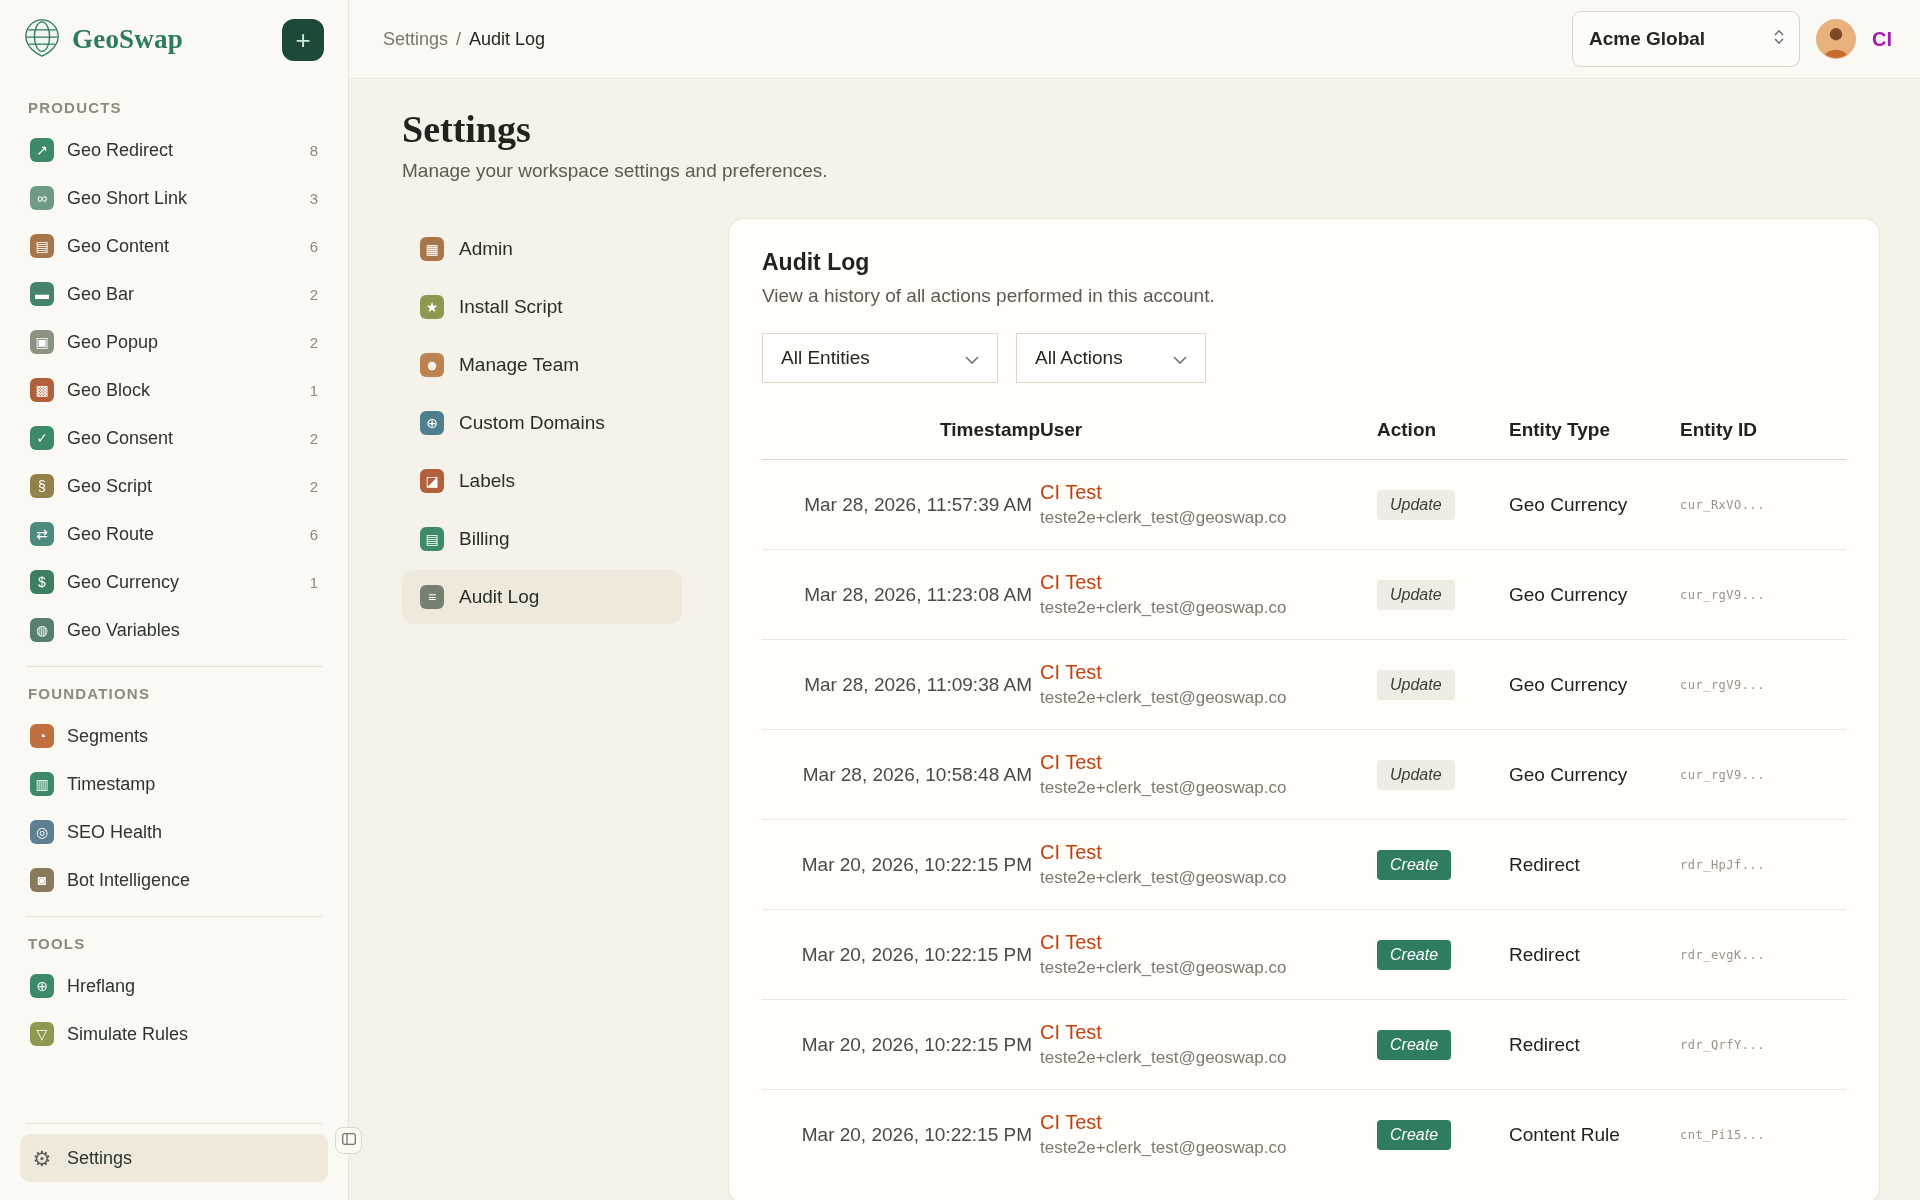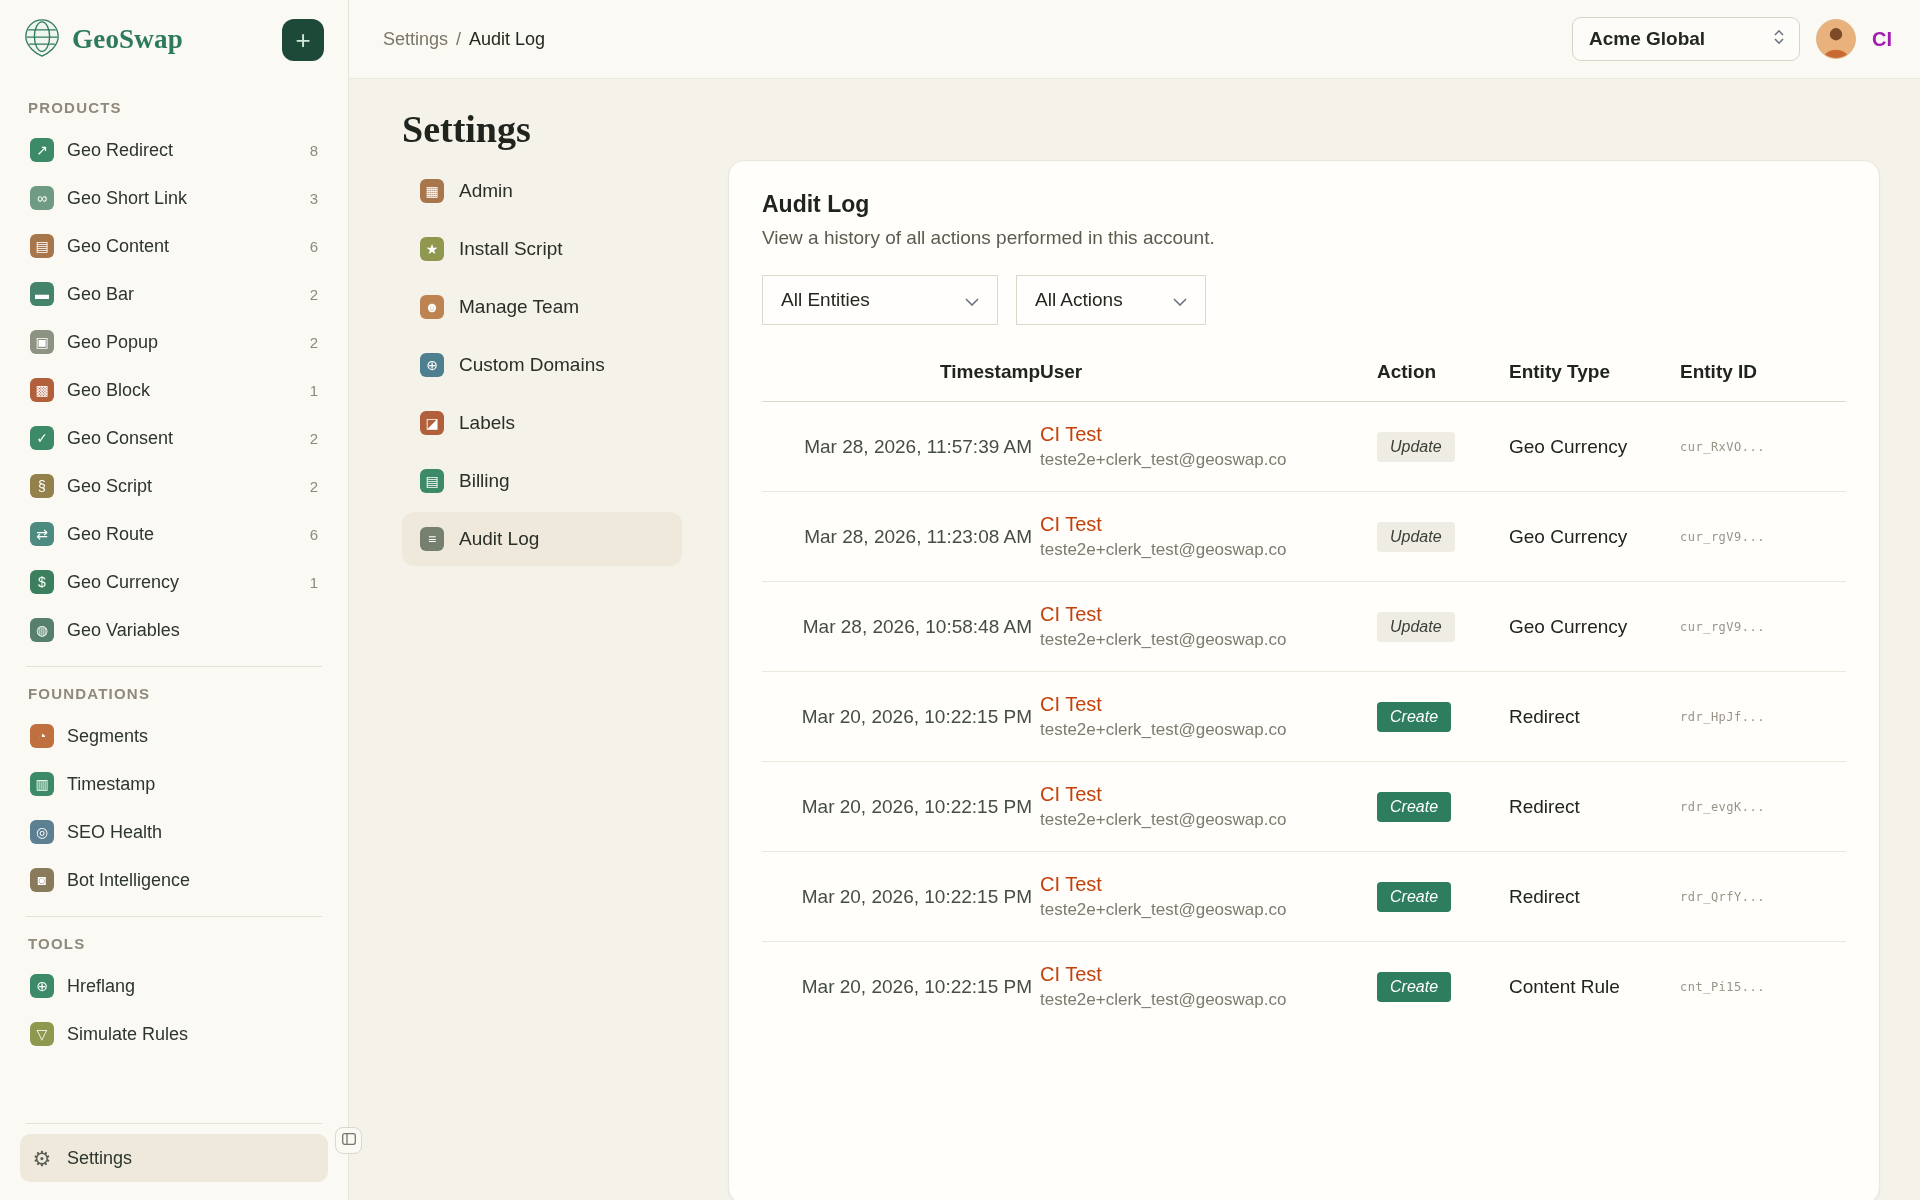--- a/index.html
+++ b/index.html
@@ -65,21 +65,21 @@
   .topbar {
     height: 79px; min-height: 79px; background: var(--sidebar-background, #fbf9f4);
     border-bottom: 1px solid #ecE8dd; display: flex; align-items: center;
     padding: 0 28px 0 34px;
   }
   .breadcrumb { font-size: 18px; color: #7c7668; display: flex; gap: 8px; }
   .breadcrumb .crumb-current { color: #23281f; }
   .topbar-right { margin-left: auto; display: flex; align-items: center; gap: 16px; }
   .workspace-select {
     display: flex; align-items: center; justify-content: space-between; gap: 26px;
-    min-width: 228px; height: 44px; padding: 0 14px 0 16px;
+    min-width: 228px; height: 56px; padding: 0 14px 0 16px;
     border: 1px solid #d9d4c6; border-radius: 9px; background: #fdfcf9;
     font-size: 19px; font-weight: 600; color: #23281f; cursor: pointer;
   }
   .avatar {
     width: 40px; height: 40px; border-radius: 50%; overflow: hidden;
     border: 1px solid #ddb88c; cursor: pointer; background: #e9b27c;
   }
   .user-initials { font-size: 20px; font-weight: 600; color: #a21caf; }
 
   .content { flex: 1; min-height: 0; padding: 28px 40px 0 53px; display: flex; flex-direction: column; }
@@ -293,20 +293,21 @@
             <circle cx="20" cy="15" r="6.5" fill="#7c4a26"></circle>
             <path d="M7 40 C9 28.5 31 28.5 33 40 Z" fill="#c96a35"></path>
           </svg>
         </div>
         <span class="user-initials">CI</span>
       </div>
     </header>
 
     <div class="content">
       <h1 class="page-title">Settings</h1>
+      <p class="page-subtitle">Manage your workspace settings and preferences.</p>
 
       <div class="settings-layout">
         <nav class="settings-nav" id="settings-nav">
             <div class="snav-item">
       <span class="icn" style="background:#a8764b">▦</span>
       <span class="label">Admin</span>
     </div>
             <div class="snav-item">
       <span class="icn" style="background:#90984f">★</span>
       <span class="label">Install Script</span>
@@ -392,20 +393,32 @@
         <div class="u-name">CI Test</div>
         <div class="u-email">teste2e+clerk_test@geoswap.co</div>
       </td>
       <td>
         <span class="badge badge-update">Update</span>
       </td>
       <td class="c-et">Geo Currency</td>
       <td class="c-id">cur_rgV9...</td>
     </tr>
                 <tr>
+      <td class="c-ts">Mar 28, 2026, 11:09:38 AM</td>
+      <td>
+        <div class="u-name">CI Test</div>
+        <div class="u-email">teste2e+clerk_test@geoswap.co</div>
+      </td>
+      <td>
+        <span class="badge badge-update">Update</span>
+      </td>
+      <td class="c-et">Geo Currency</td>
+      <td class="c-id">cur_rgV9...</td>
+    </tr>
+                <tr>
       <td class="c-ts">Mar 28, 2026, 10:58:48 AM</td>
       <td>
         <div class="u-name">CI Test</div>
         <div class="u-email">teste2e+clerk_test@geoswap.co</div>
       </td>
       <td>
         <span class="badge badge-update">Update</span>
       </td>
       <td class="c-et">Geo Currency</td>
       <td class="c-id">cur_rgV9...</td>

